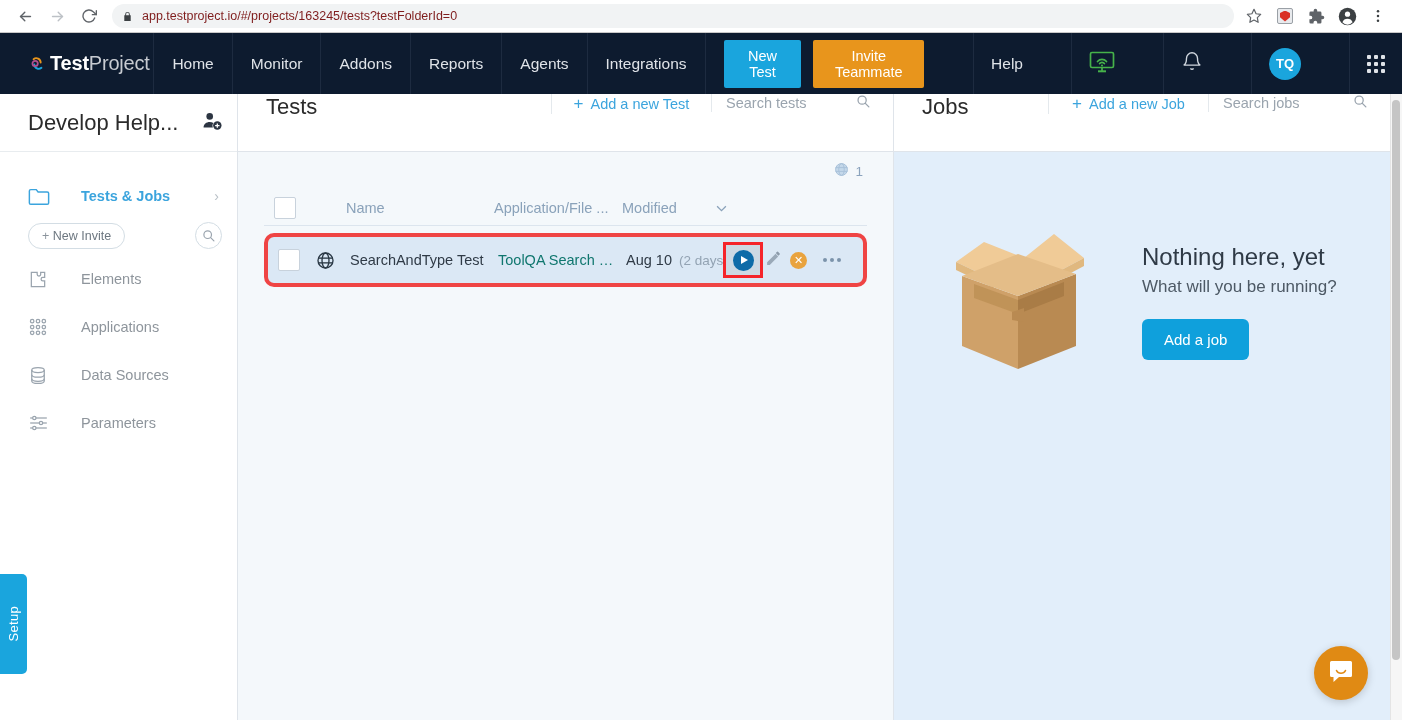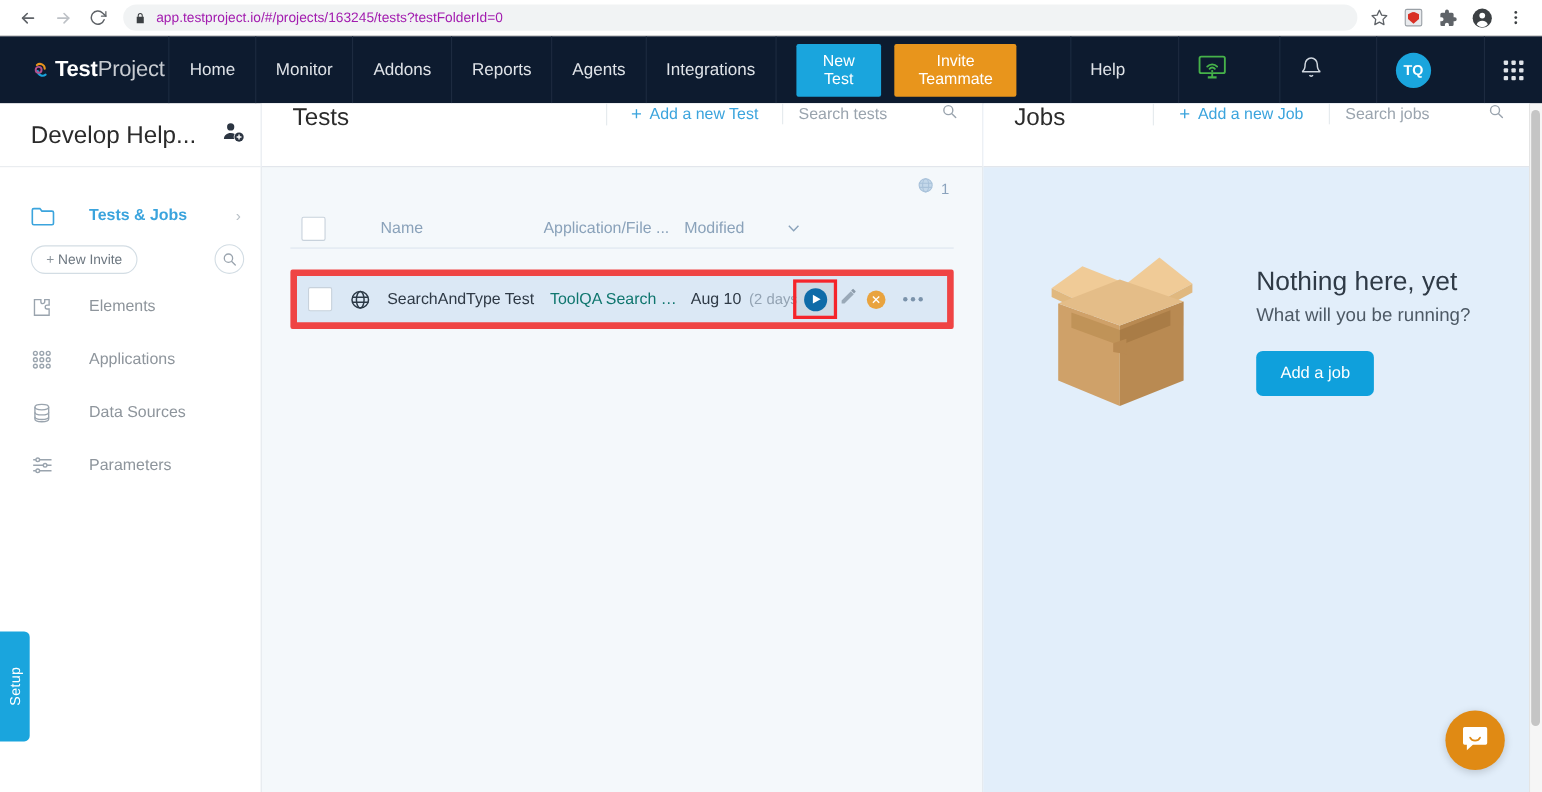--- a/index.html
+++ b/index.html
@@ -28,21 +28,21 @@
   .nav-btn.disabled { color: #bdc1c6; }
   .nav-btn svg { display: block; }
   .omnibox {
     flex: 1; height: 24px; margin-left: 8px; margin-right: 6px;
     background: #f1f3f4; border-radius: 12px;
     display: flex; align-items: center;
     padding: 0 10px;
   }
   .omnibox .lock { margin-right: 9px; display: flex; align-items: center; }
   .omnibox .url {
-    font-size: 12.5px; color: #a21caf;
+    font-size: 12.5px; color: #7f1d1d;
     font-family: "Liberation Sans", sans-serif;
     white-space: nowrap; overflow: hidden;
   }
   .omni-actions { display: flex; align-items: center; gap: 3px; }
   .omni-icon {
     width: 28px; height: 28px;
     display: flex; align-items: center; justify-content: center;
   }
   .ext-red {
     width: 16px; height: 16px; background: #e8eaed;
@@ -212,22 +212,22 @@
   .col-cb { width: 48px; display: flex; align-items: center; padding-left: 10px; }
   .col-icon { width: 34px; display: flex; align-items: center; }
   .col-name { width: 148px; font-size: 14.5px; color: #8aa2ba; }
   .col-app { width: 128px; font-size: 14.5px; color: #8aa2ba;
              white-space: nowrap; overflow: hidden; }
   .col-mod { flex: 1; font-size: 14.5px; color: #8aa2ba; display: flex; align-items: center; gap: 32px; }
   .col-mod .caret { margin-left: 7px; font-size: 11px; }
 
   .tbl-row {
     display: flex; align-items: center; height: 54px;
-    background: #dbe8f5; border: 6px solid #ef4444;
-    border-radius: 2px; margin-top: 19px;
+    background: #dbe8f5; border: 4px solid #ef4444;
+    border-radius: 10px; margin-top: 7px;
     position: relative;
   }
   .cell-name { width: 148px; font-size: 14.5px; color: #2f3a46; }
   .cell-app { width: 128px; font-size: 14.5px; color: #0f766e;
               white-space: nowrap; overflow: hidden; text-overflow: ellipsis;
               padding-right: 6px; }
   .cell-mod { flex: 1; font-size: 14.5px; color: #2f3a46; display: flex; align-items: baseline; gap: 7px; }
   .cell-mod .ago { color: #93a3b3; font-size: 13.5px;
                    white-space: nowrap; overflow: hidden; max-width: 68px; }
   .row-actions {

